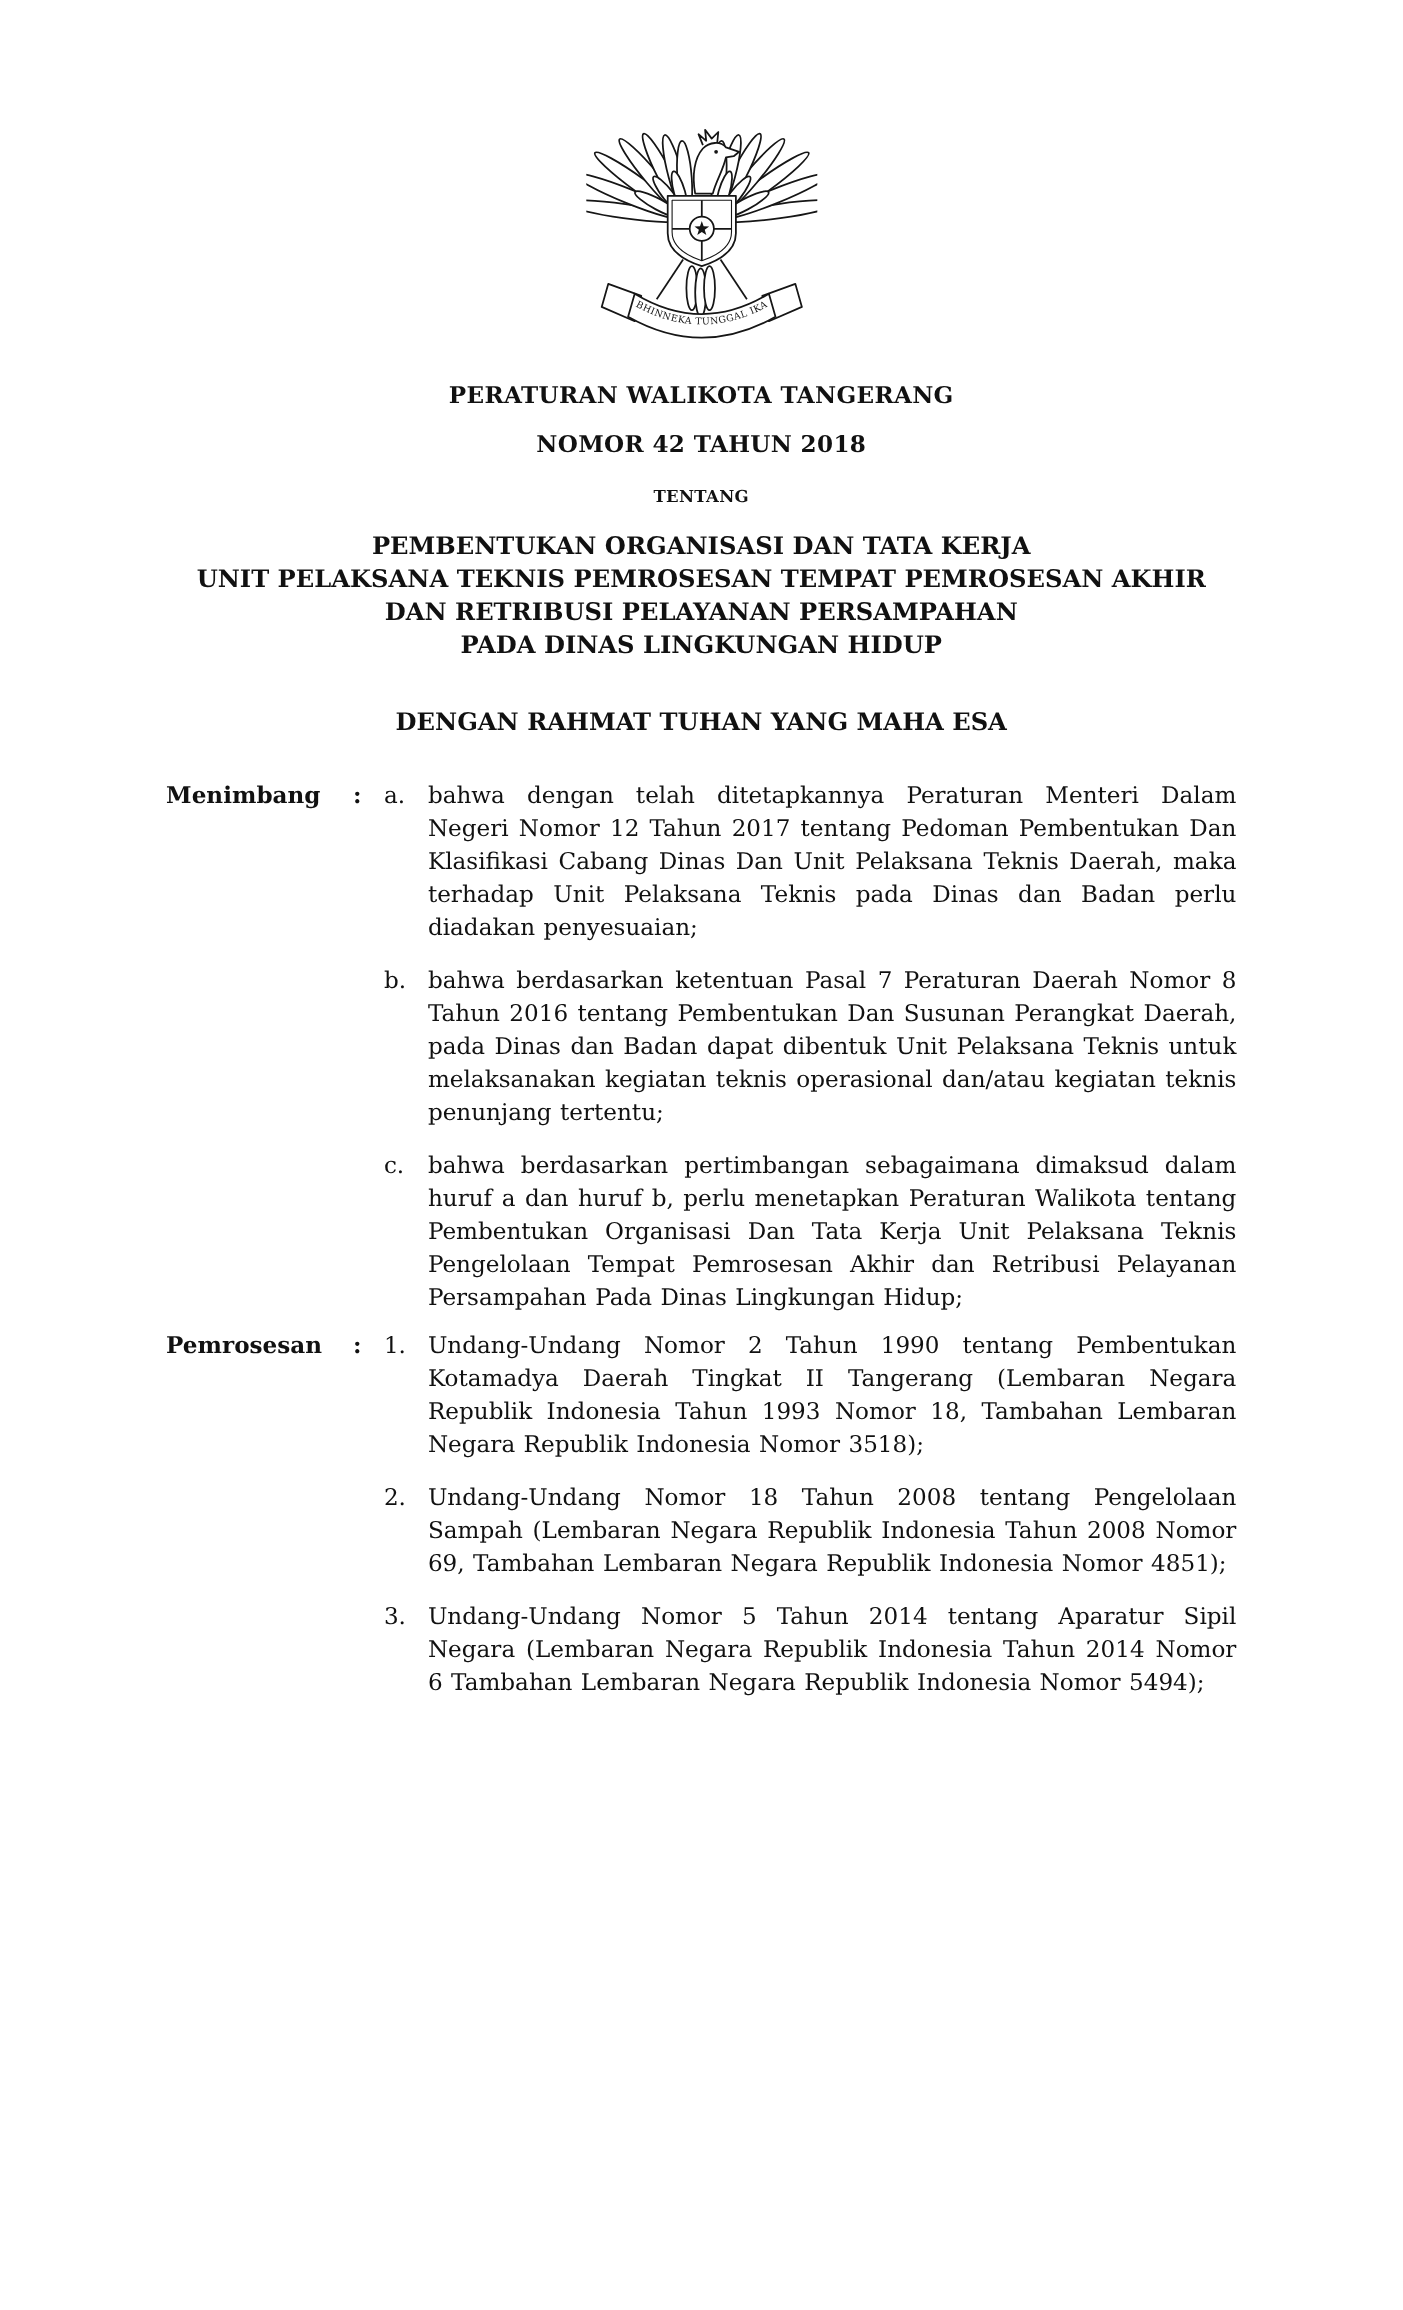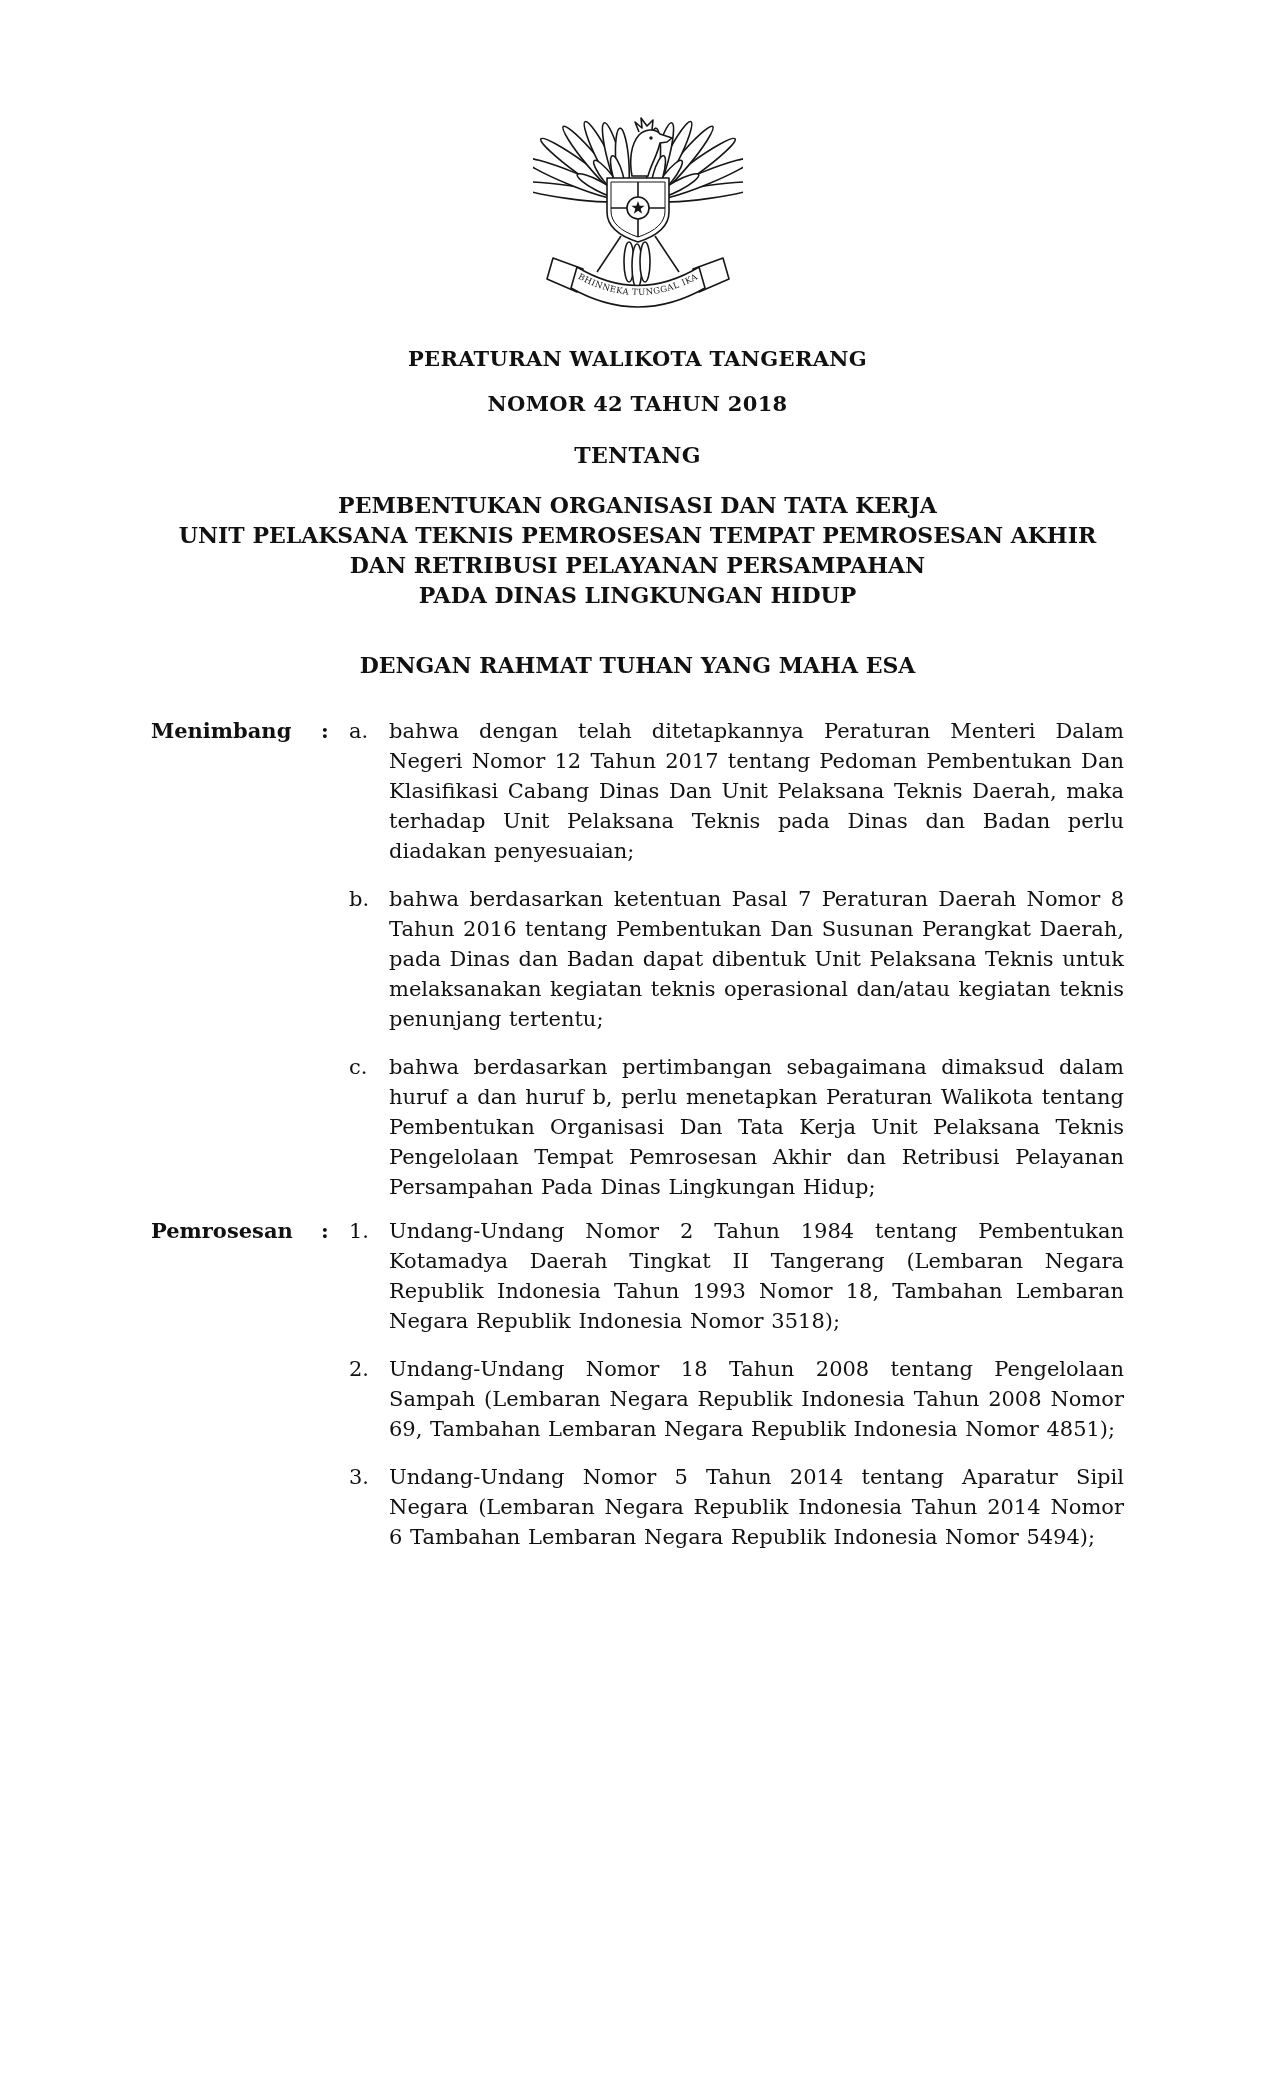--- a/index.html
+++ b/index.html
@@ -28,21 +28,21 @@
     font-weight: bold;
     letter-spacing: 0.5px;
   }
   .h-line {
     font-size: 21px;
     font-weight: bold;
     letter-spacing: 0.3px;
   }
   .h-peraturan { margin-top: 24px; }
   .h-nomor    { margin-top: 20px; }
-  .h-tentang  { margin-top: 26px; font-size: 22px; }
+  .h-tentang  { margin-top: 26px; font-size: 15px; }
   .subject {
     margin-top: 22px;
     font-size: 22px;
     font-weight: bold;
     line-height: 30px;
   }
   .invocation {
     margin-top: 42px;
     font-size: 22px;
     font-weight: bold;
@@ -185,21 +185,21 @@
         </div>
       </div>
     </div>
 
     <div class="section">
       <div class="section-label">Pemrosesan</div>
       <div class="section-colon">:</div>
       <div class="items">
         <div class="item">
           <div class="marker">1.</div>
-          <div class="item-text">Undang-Undang Nomor 2 Tahun 1984 tentang Pembentukan Kotamadya Daerah Tingkat II Tangerang (Lembaran Negara Republik Indonesia Tahun 1993 Nomor 18, Tambahan Lembaran Negara Republik Indonesia Nomor 3518);</div>
+          <div class="item-text">Undang-Undang Nomor 2 Tahun 1990 tentang Pembentukan Kotamadya Daerah Tingkat II Tangerang (Lembaran Negara Republik Indonesia Tahun 1993 Nomor 18, Tambahan Lembaran Negara Republik Indonesia Nomor 3518);</div>
         </div>
         <div class="item">
           <div class="marker">2.</div>
           <div class="item-text">Undang-Undang Nomor 18 Tahun 2008 tentang Pengelolaan Sampah (Lembaran Negara Republik Indonesia Tahun 2008 Nomor 69, Tambahan Lembaran Negara Republik Indonesia Nomor 4851);</div>
         </div>
         <div class="item">
           <div class="marker">3.</div>
           <div class="item-text">Undang-Undang Nomor 5 Tahun 2014 tentang Aparatur Sipil Negara (Lembaran Negara Republik Indonesia Tahun 2014 Nomor 6 Tambahan Lembaran Negara Republik Indonesia Nomor 5494);</div>
         </div>
       </div>

